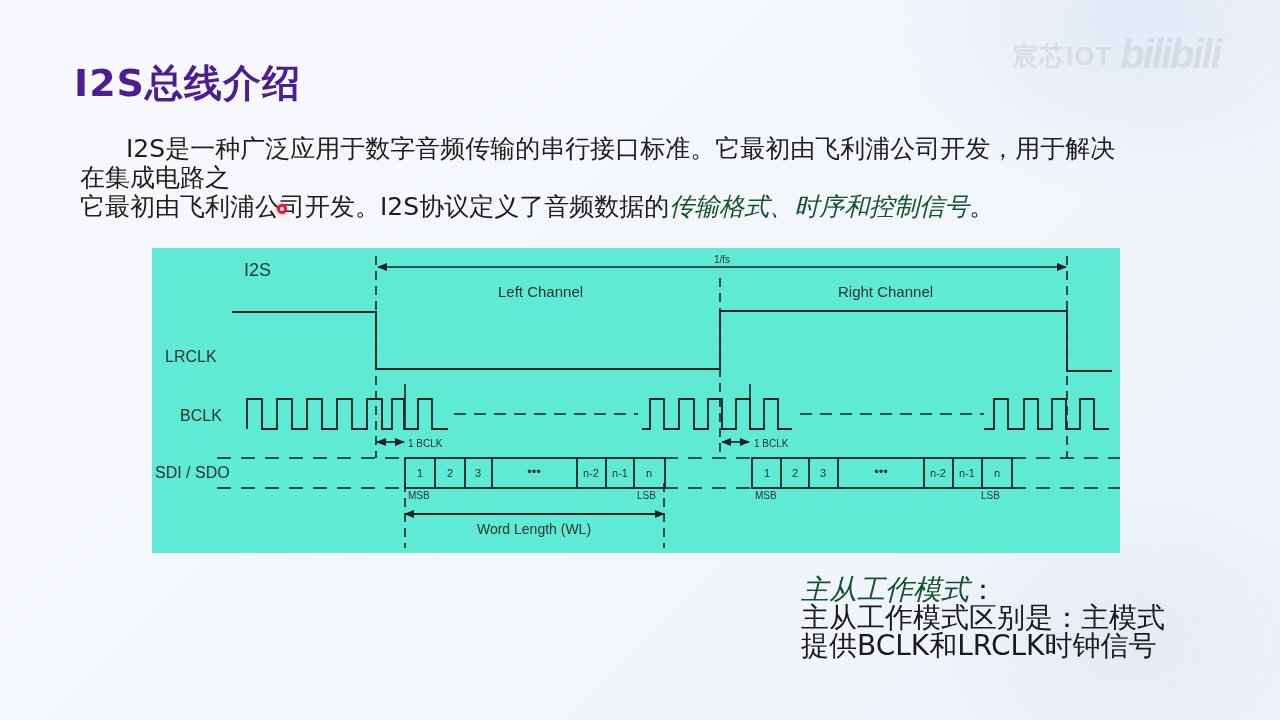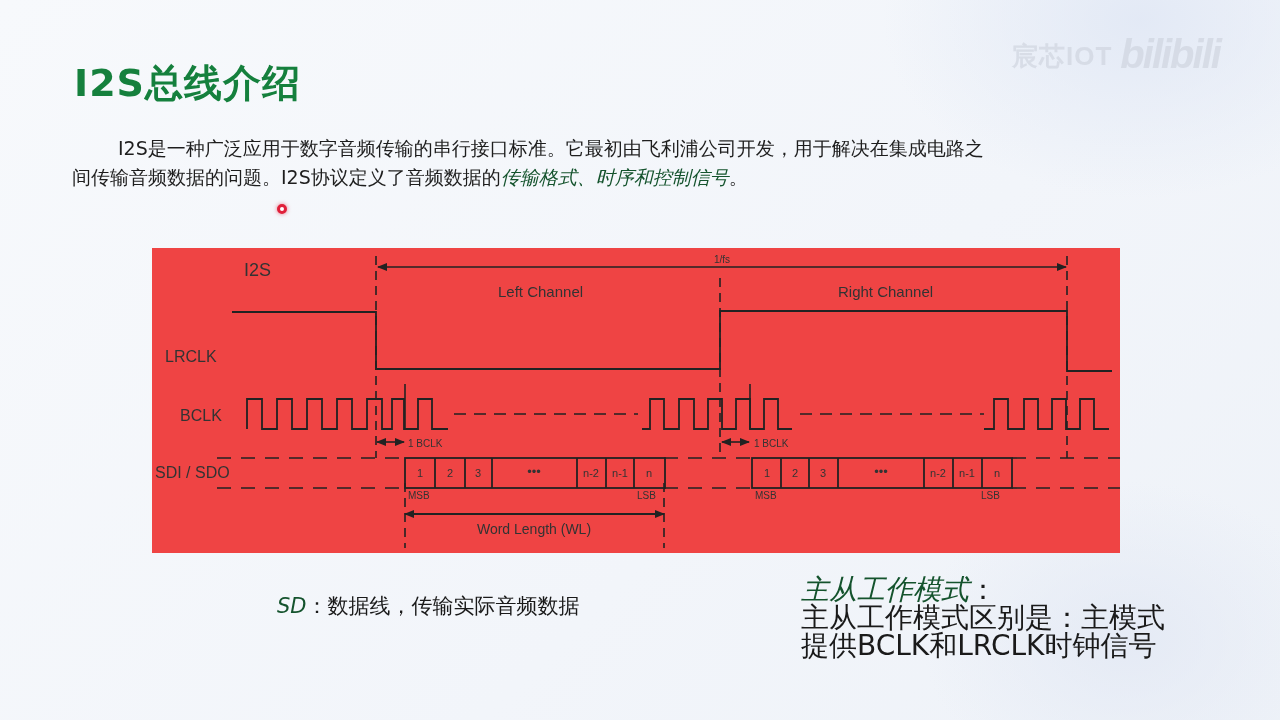--- a/index.html
+++ b/index.html
@@ -18,35 +18,35 @@
     background: radial-gradient(ellipse at center, rgba(226,232,244,0.8) 0%, rgba(240,244,250,0) 70%);
   }
   .watermark {
     position:absolute; left:1012px; top:34px; display:flex; align-items:flex-end;
     color:rgba(200,206,216,0.55); font-weight:bold;
   }
   .wm-text { font-size:26px; letter-spacing:1px; }
   .wm-logo { font-size:40px; font-style:italic; margin-left:8px; letter-spacing:-2px; line-height:40px; }
   .title {
     position:absolute; left:74px; top:58px; font-size:38px; font-weight:bold;
-    color:#15803d; letter-spacing:1px; font-family:"DejaVu Sans", sans-serif;
+    color:#4c1d95; letter-spacing:1px; font-family:"DejaVu Sans", sans-serif;
   }
   .intro {
-    position:absolute; left:72px; top:134px; width:1040px; font-size:19px; line-height:29px; color:#1e1e1e;
+    position:absolute; left:80px; top:134px; width:1040px; font-size:25px; line-height:29px; color:#1e1e1e;
     font-family:"DejaVu Sans", sans-serif;
   }
   .intro .indent { display:inline-block; width:46px; }
   .red { color:#14532d;font-style:italic; }
   .cursor-dot {
     position:absolute; left:277px; top:204px; width:10px; height:10px; border-radius:50%;
     background:#fff; border:3px solid #e0203a; box-sizing:border-box;
     box-shadow:0 0 4px rgba(224,32,58,0.6);
   }
   .diagram {
-    position:absolute; left:152px; top:248px; width:968px; height:305px; background:#ef4444;
+    position:absolute; left:152px; top:248px; width:968px; height:305px; background:#5eead4;
   }
   .diagram svg { display:block; }
   .legend-left {
     position:absolute; left:277px; top:592px; font-size:21px; line-height:29px;
     font-family:"DejaVu Sans", sans-serif;
   }
   .legend-right {
     position:absolute; left:801px; top:576px; font-size:28px; line-height:28px;
     font-family:"DejaVu Sans", sans-serif;
   }
@@ -60,21 +60,21 @@
 
 <div class="watermark">
   <span class="wm-text">宸芯IOT</span>
   <span class="wm-logo">bilibili</span>
 </div>
 
 <div class="title">I2S总线介绍</div>
 
 <div class="intro">
   <span class="indent"></span><span>I2S是一种广泛应用于数字音频传输的串行接口标准。它最初由飞利浦公司开发，用于解决在集成电路之</span><br>
-  <span>间传输音频数据的问题。I2S协议定义了音频数据的</span><span class="red">传输格式、时序和控制信号</span><span>。</span>
+  <span>它最初由飞利浦公司开发。I2S协议定义了音频数据的</span><span class="red">传输格式、时序和控制信号</span><span>。</span>
 </div>
 
 <div class="cursor-dot"></div>
 
 <div class="diagram">
   <svg width="968" height="305" viewBox="0 0 968 305" xmlns="http://www.w3.org/2000/svg">
     <defs>
       <marker id="ah" markerWidth="10" markerHeight="10" refX="9" refY="5" orient="auto" markerUnits="userSpaceOnUse">
         <path d="M0,1 L10,5 L0,9 z" fill="#222"></path>
       </marker>
@@ -169,20 +169,19 @@
     </g>
     <text class="ltxt" x="603" y="251" font-size="10">MSB</text>
     <text class="ltxt" x="829" y="251" font-size="10">LSB</text>
 
     <line x1="253" y1="266" x2="512" y2="266" stroke="#222" stroke-width="1.8" marker-start="url(#ahs)" marker-end="url(#ah)"></line>
     <text class="ltxt" x="382" y="286" font-size="14" text-anchor="middle">Word Length (WL)</text>
   </svg>
 </div>
 
 <div class="legend-left">
-  <div><span class="red">SD</span><span>：数据线，传输实际音频数据</span></div>
 </div>
 
 <div class="legend-right">
   <div><span class="red">主从工作模式</span><span>：</span></div>
   <div>主从工作模式区别是：主模式</div>
   <div>提供BCLK和LRCLK时钟信号</div>
 </div>
 
 </body></html>

